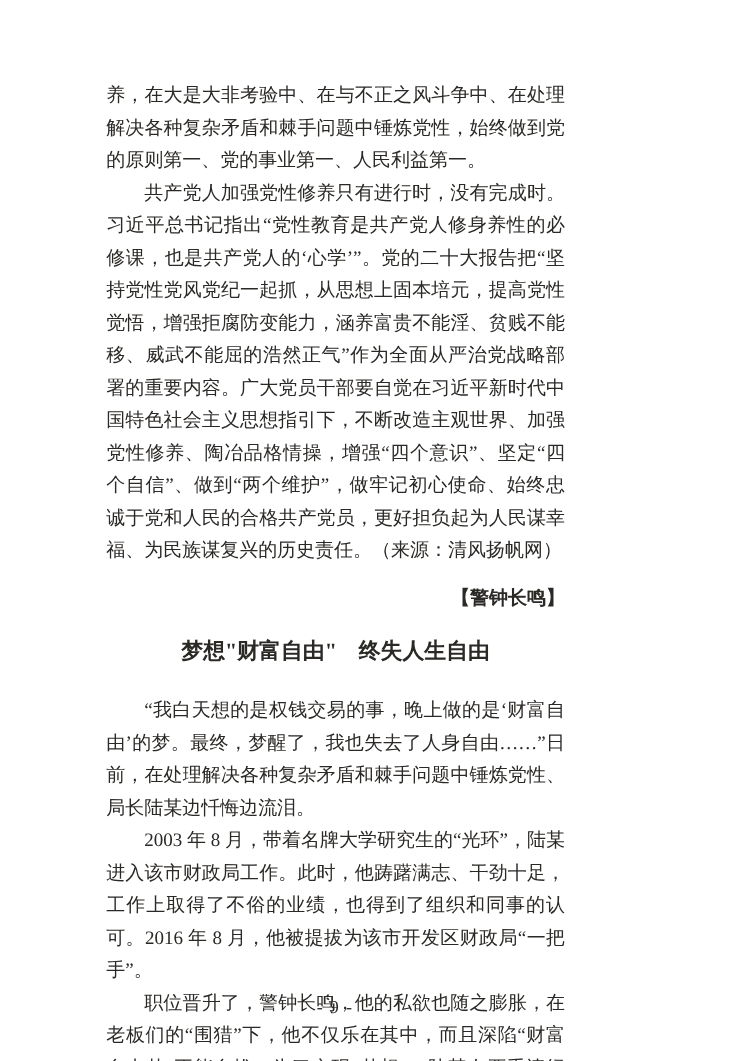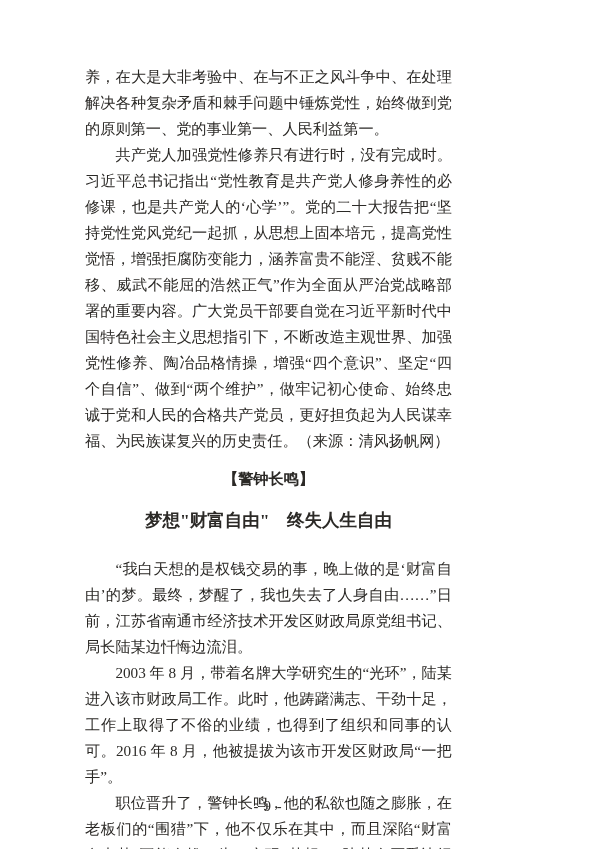--- a/index.html
+++ b/index.html
@@ -31,21 +31,21 @@
     margin: 0;
     text-indent: 2em;
   }
   .para.no-indent {
     text-indent: 0;
   }
   .section-header {
     margin: 12px 0 0 0;
     text-indent: 0;
     font-weight: bold;
-    text-align: center;
+    text-align: right;
   }
   .article-title {
     margin: 14px 0 22px 0;
     text-indent: 0;
     text-align: center;
     font-weight: bold;
     font-size: 17.5px;
     line-height: 28px;
   }
   .page-number {
@@ -61,18 +61,18 @@
 </style>
 </head>
 <body>
 
 <div class="page">
   <div class="content">
     <p class="para no-indent">养，在大是大非考验中、在与不正之风斗争中、在处理解决各种复杂矛盾和棘手问题中锤炼党性，始终做到党的原则第一、党的事业第一、人民利益第一。</p>
     <p class="para">共产党人加强党性修养只有进行时，没有完成时。习近平总书记指出“党性教育是共产党人修身养性的必修课，也是共产党人的‘心学’”。党的二十大报告把“坚持党性党风党纪一起抓，从思想上固本培元，提高党性觉悟，增强拒腐防变能力，涵养富贵不能淫、贫贱不能移、威武不能屈的浩然正气”作为全面从严治党战略部署的重要内容。广大党员干部要自觉在习近平新时代中国特色社会主义思想指引下，不断改造主观世界、加强党性修养、陶冶品格情操，增强“四个意识”、坚定“四个自信”、做到“两个维护”，做牢记初心使命、始终忠诚于党和人民的合格共产党员，更好担负起为人民谋幸福、为民族谋复兴的历史责任。（来源：清风扬帆网）</p>
     <p class="section-header">【警钟长鸣】</p>
     <h1 class="article-title">梦想"财富自由"　终失人生自由</h1>
-    <p class="para">“我白天想的是权钱交易的事，晚上做的是‘财富自由’的梦。最终，梦醒了，我也失去了人身自由……”日前，江苏省南通市经济技术开发区财政局原党组书记、局长陆某边忏悔边流泪。</p>
+    <p class="para">“我白天想的是权钱交易的事，晚上做的是‘财富自由’的梦。最终，梦醒了，我也失去了人身自由……”日前，在处理解决各种复杂矛盾和棘手问题中锤炼党性、局长陆某边忏悔边流泪。</p>
     <p class="para">2003 年 8 月，带着名牌大学研究生的“光环”，陆某进入该市财政局工作。此时，他踌躇满志、干劲十足，工作上取得了不俗的业绩，也得到了组织和同事的认可。2016 年 8 月，他被提拔为该市开发区财政局“一把手”。</p>
     <p class="para">职位晋升了，警钟长鸣，他的私欲也随之膨胀，在老板们的“围猎”下，他不仅乐在其中，而且深陷“财富自由梦”不能自拔。为了实现“梦想”，陆某在严重违纪违法的不归路上越走越远。作为财政局局长，陆某掌管着该开发区大笔的财政资金。有的老板为</p>
   </div>
   <div class="page-number">- 9 -</div>
 </div>
 
 </body></html>

